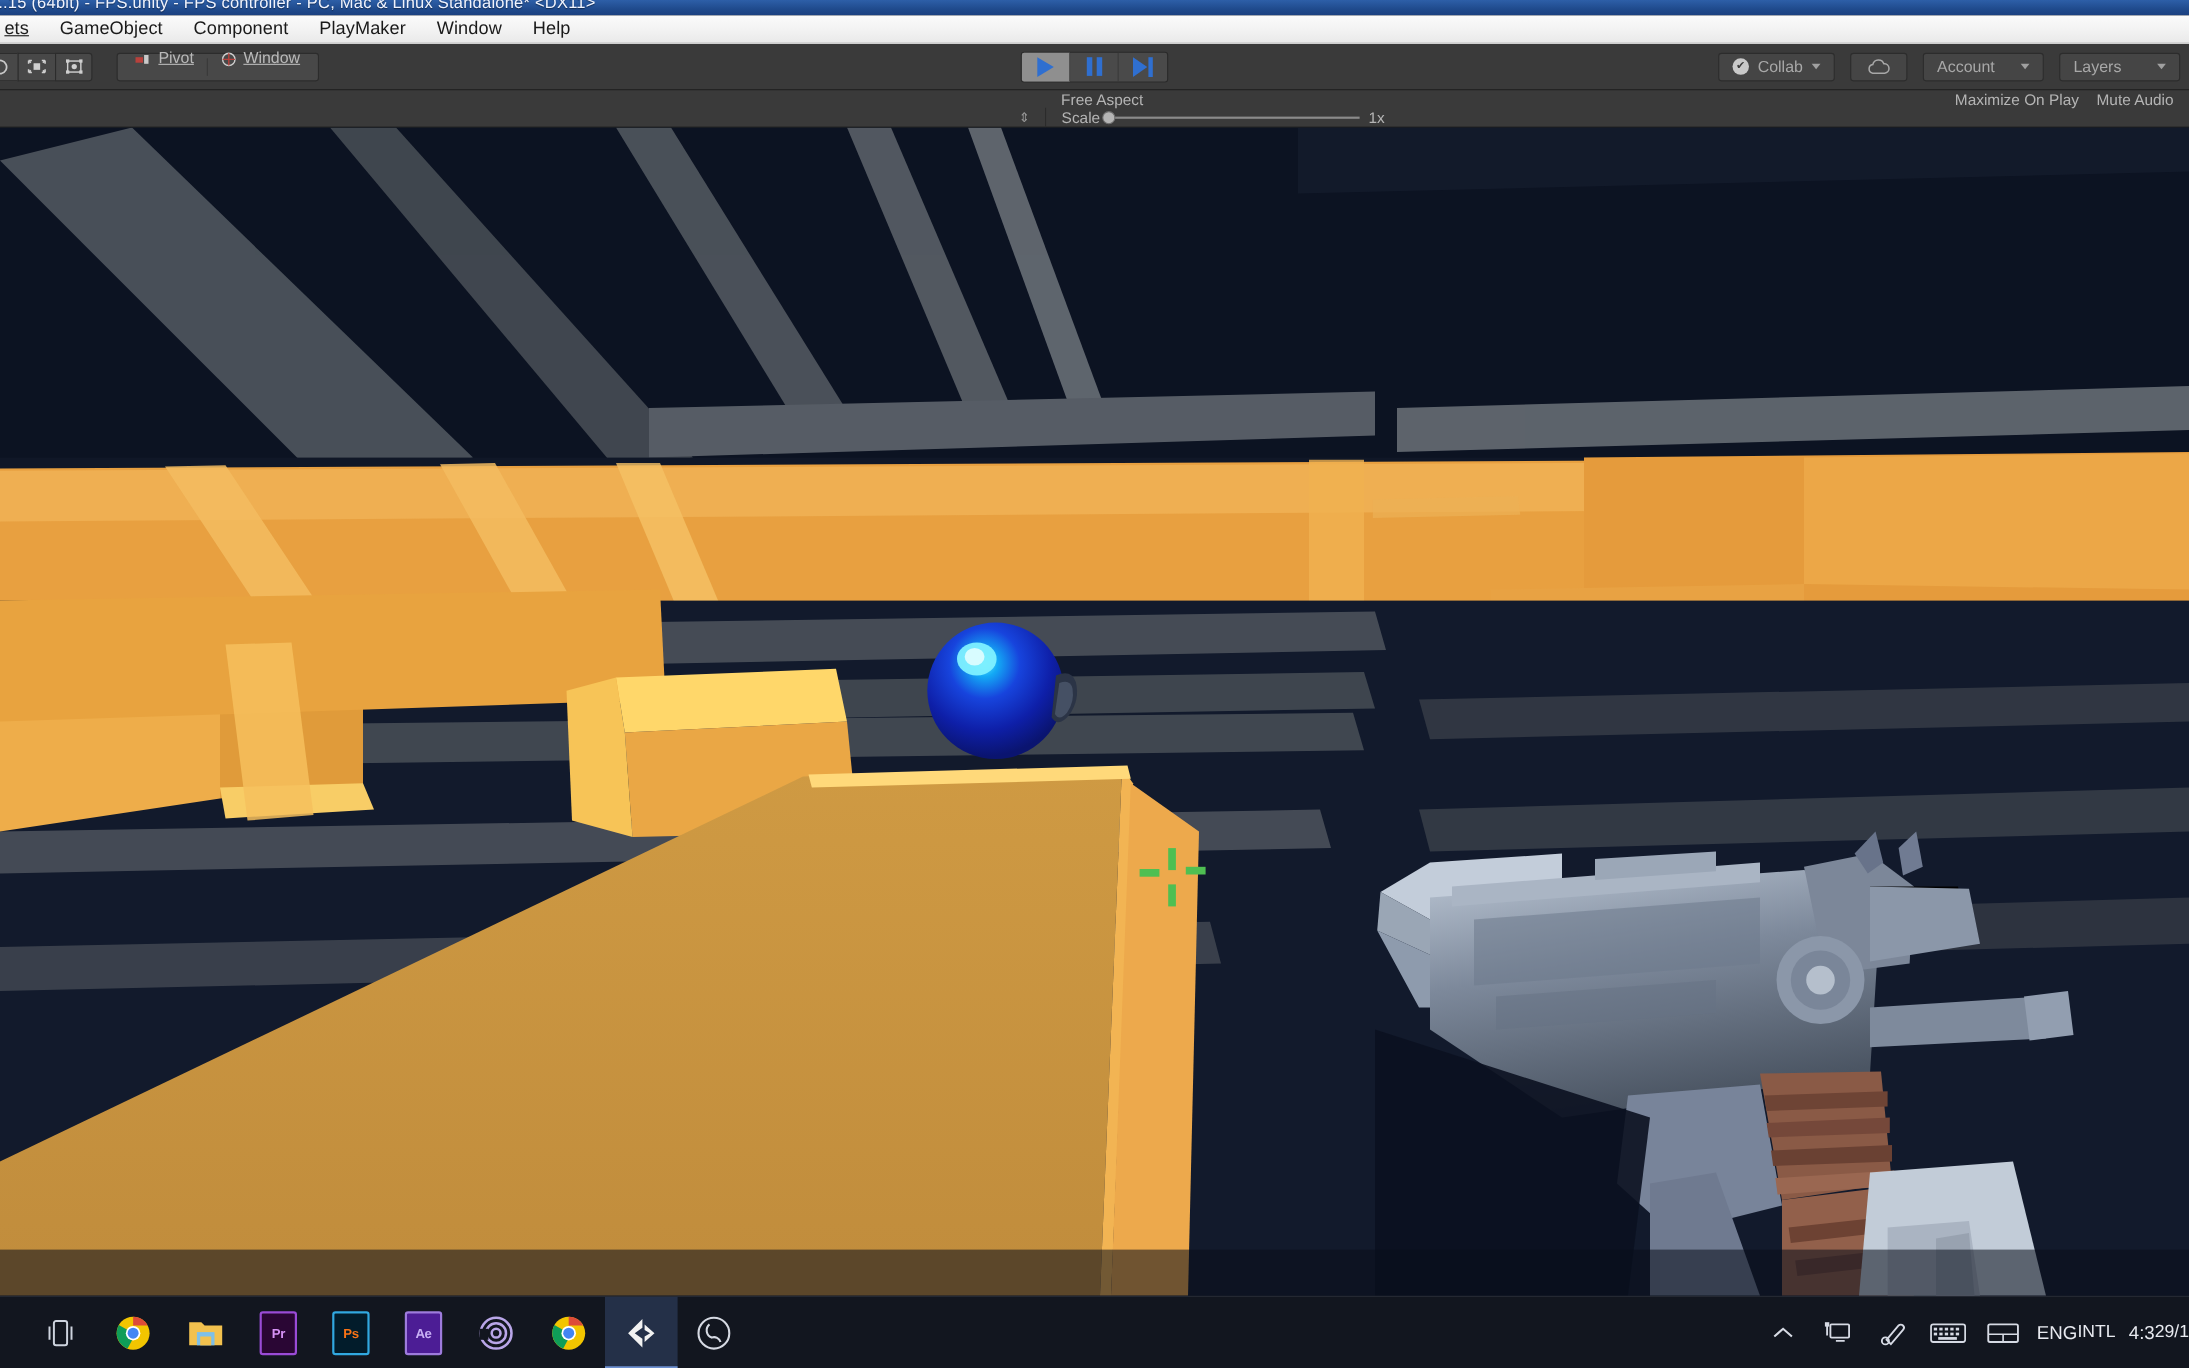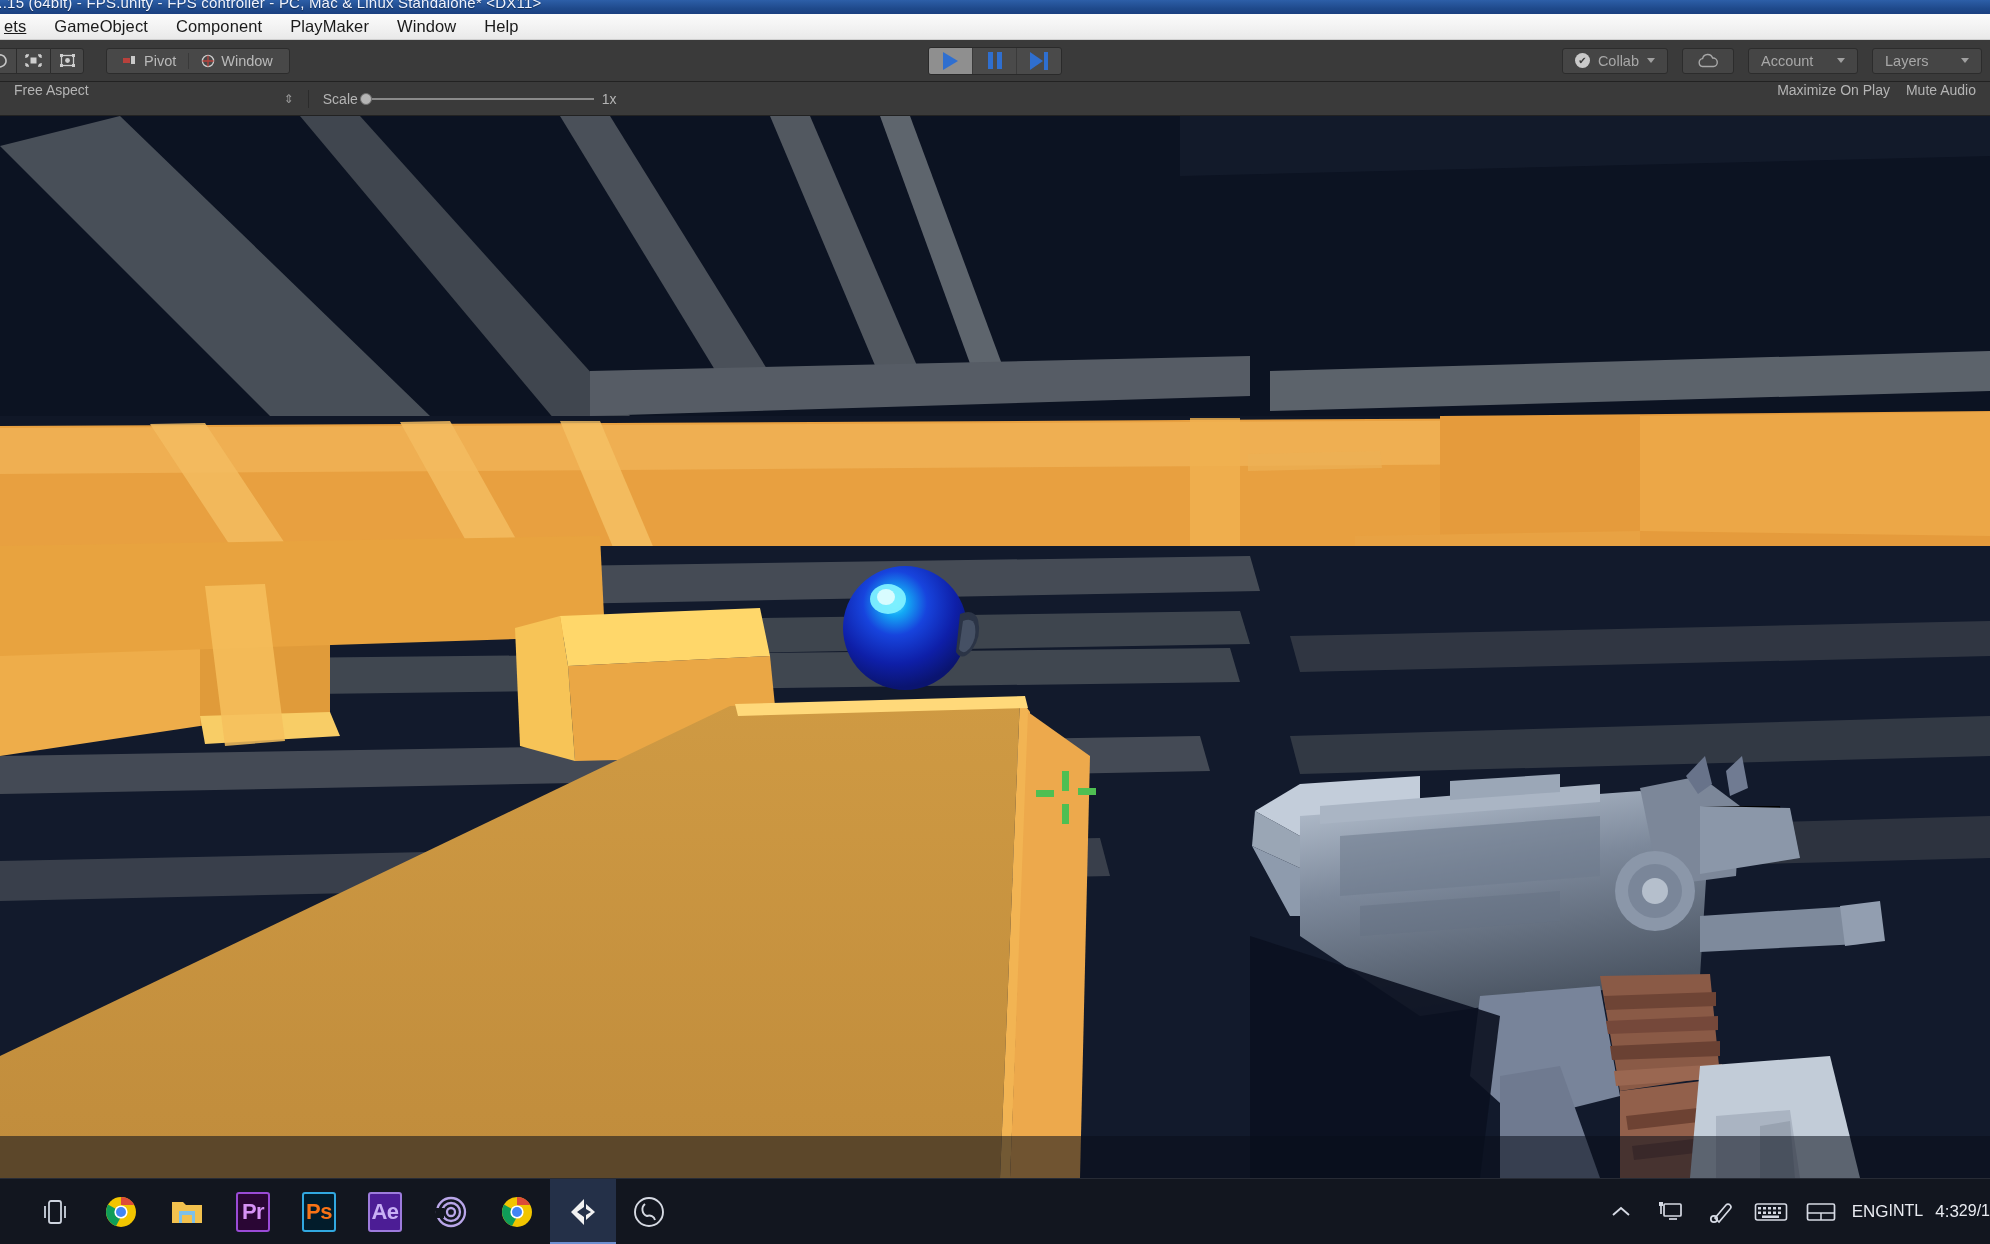--- a/index.html
+++ b/index.html
@@ -48,23 +48,24 @@
   .tool-btn:first-child { border-radius:3px 0 0 3px; }
   .tool-btn.last { border-right:1px solid #2c2c2c; border-radius:0 3px 3px 0; }
   .tool-btn svg { display:block; }
 
   .pivot-group {
     margin-left:22px; display:flex; align-items:center;
     background:#484848; border:1px solid #2c2c2c; border-radius:3px;
     height:26px; padding:0 4px;
   }
   .pivot-btn {
-    display:flex; align-items:center; gap:6px;
-    padding:1px 12px; height:24px; font-size:14.5px; color:#b9b9b9;
+    display:flex; align-items:flex-end; gap:6px;
+    padding:12px 12px; height:24px; font-size:14.5px; color:#b9b9b9;
     white-space:nowrap;
+    text-decoration:underline;
   }
   .pivot-sep { width:1px; height:16px; background:#393939; }
 
   .play-group {
     position:absolute; left:50%; transform:translateX(-50%);
     display:flex; align-items:center;
     background:#4a4a4a; border:1px solid #2a2a2a; border-radius:3px;
     height:28px;
   }
   .play-btn {
@@ -93,21 +94,21 @@
   .check-circle {
     width:15px;height:15px;border-radius:50%;background:#c9c9c9;
     display:flex;align-items:center;justify-content:center;
     font-size:10px;color:#3a3a3a;line-height:1;
   }
 
   
   .gamebar {
     position:absolute; left:0; top:82px; width:1990px; height:34px;
     background:#3a3a3a; border-bottom:1px solid #222;
-    display:flex; 
+    display:flex; align-items:center;flex-direction:column;
   }
   .gb-text { font-size:14px; color:#b4b4b4; white-space:nowrap; }
   .gb-aspect { margin-left:14px; }
   .gb-sep { width:1px; height:18px; background:#2b2b2b; margin:0 10px; }
   .gb-scale-wrap { display:flex; align-items:center; gap:8px; margin-left:195px; }
   .slider-track { width:228px; height:2px; background:#8a8a8a; position:relative; }
   .slider-knob {
     position:absolute; left:-6px; top:-5px; width:12px; height:12px;
     border-radius:50%; background:#b5b5b5; border:1px solid #6e6e6e;
   }
@@ -136,21 +137,21 @@
   }
   .tray-ico { width:50px; height:66px; display:flex; align-items:center; justify-content:center; color:#d6dae4; }
   .tray-text {
     display:flex; flex-direction:row; align-items:flex-start; justify-content:center;
     color:#e8eaf0; font-size:17px; line-height:1.15; padding:0 6px; white-space:nowrap;
   }
   .tray-text.clock { padding-right:0; }
   .tray-text span:last-child { font-size:16px; }
   .app-badge {
     width:34px; height:40px; border-radius:3px; display:flex; align-items:center;
-    justify-content:center; font-size:22px; font-weight:bold; letter-spacing:-.5px;
+    justify-content:center; font-size:12px; font-weight:bold; letter-spacing:-.5px;
   }
 </style>
 </head>
 <body>
 
 <div id="app">
 
   <div class="titlebar">
     <div class="titlebar-text">...15 (64bit) - FPS.unity - FPS controller - PC, Mac &amp; Linux Standalone* &lt;DX11&gt;</div>
   </div>

